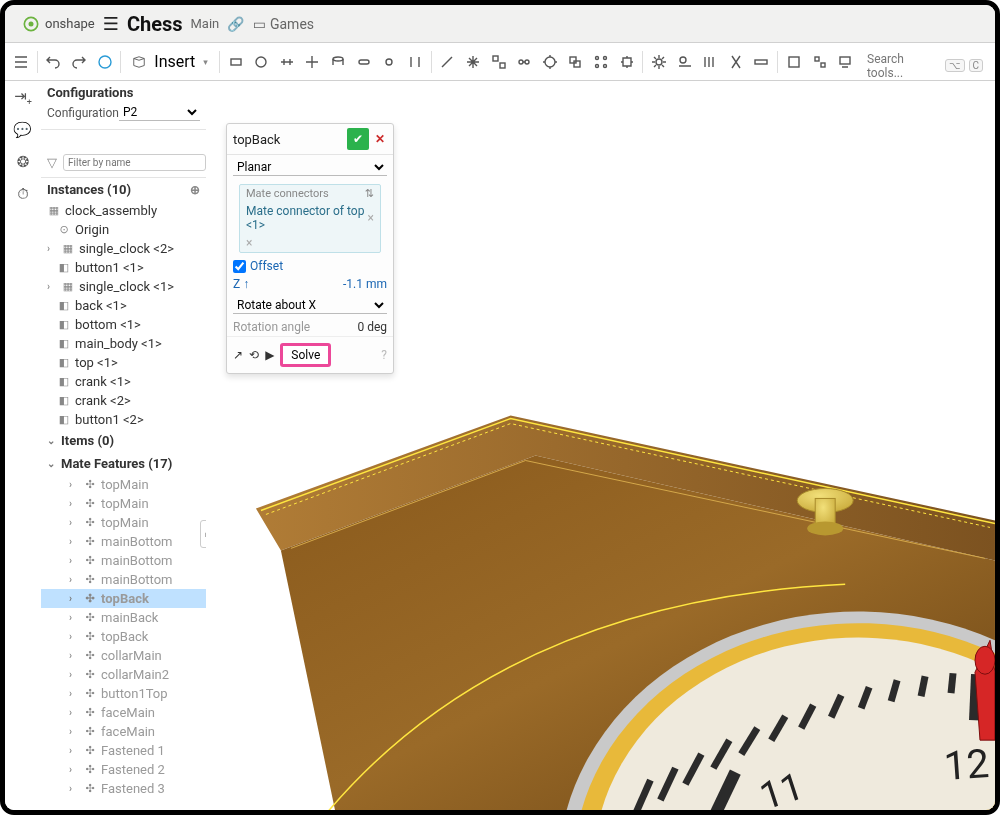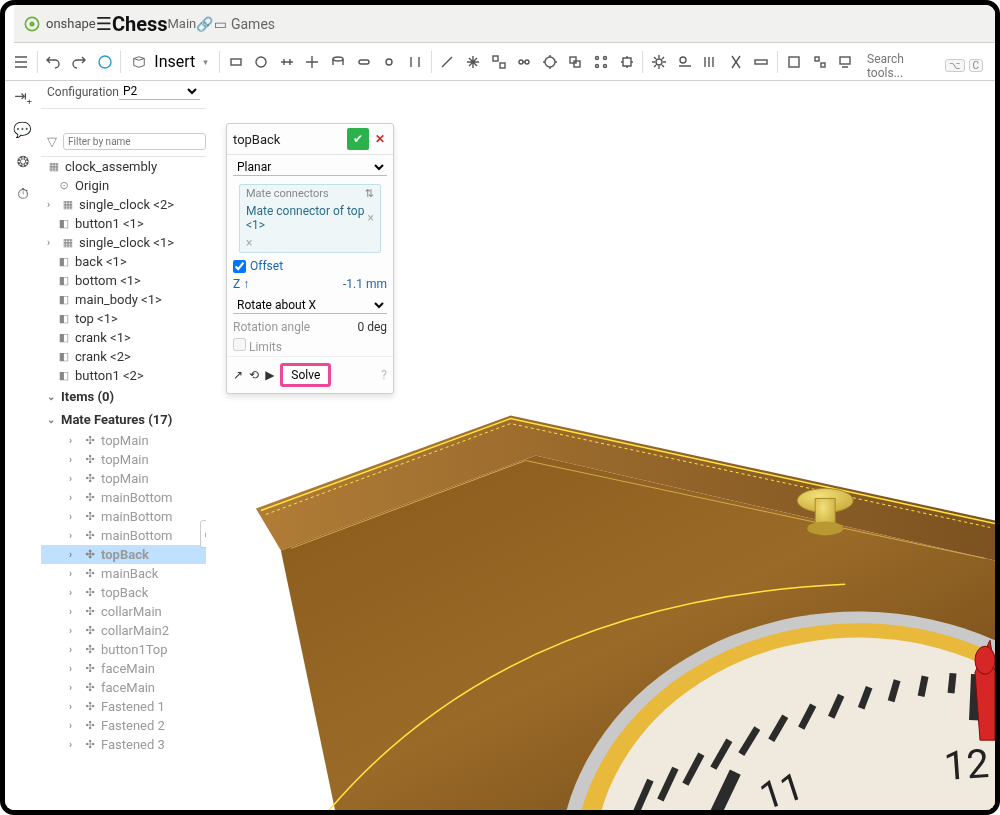--- a/index.html
+++ b/index.html
@@ -1,18 +1,18 @@
 <!DOCTYPE html>
 <html><head>
 <meta charset="utf-8">
 <style>
   *{box-sizing:border-box;margin:0;padding:0;font-family:-apple-system,BlinkMacSystemFont,"Segoe UI",Roboto,Arial,sans-serif;}
   body{background:#fff;width:1000px;height:815px;overflow:hidden;border:5px solid #000;border-radius:14px;position:relative;}
   
-  .menubar{height:38px;background:#f1f1f0;border-bottom:1px solid #d0d0d0;display:flex;align-items:center;padding:0 8px;font-size:14px;color:#222;margin-left:9px;}
+  .menubar{height:38px;background:#f1f1f0;border-bottom:1px solid #d0d0d0;display:flex;align-items:center;padding:0 16px;gap:8px;font-size:14px;color:#222;}
   .logo{display:flex;align-items:center;gap:4px;font-size:13px;color:#4a4a4a;}
   .logo svg{width:20px;height:20px;}
   .hamburger{font-size:18px;cursor:pointer;}
   .doc-title{font-weight:700;font-size:20px;color:#111;}
   .doc-sub{color:#666;font-size:13px;}
   .link-ic{color:#888;}
   .folder{color:#666;display:flex;align-items:center;gap:4px;font-size:14px;}
   
   .toolbar{height:38px;background:#fff;border-bottom:1px solid #d0d0d0;display:flex;align-items:center;padding:0 4px;gap:2px;}
   .tbtn{width:24px;height:24px;display:flex;align-items:center;justify-content:center;color:#444;cursor:pointer;border-radius:3px;}
@@ -263,29 +263,34 @@
 </div>
 
 <div class="rail">
   <div>⇥<sub style="font-size:9px">+</sub></div>
   <div>💬</div>
   <div>❂</div>
   <div>⏱</div>
 </div>
 
 <div class="left-panel">
+  <div class="cfg-hdr">Configurations</div>
   <div class="cfg-row">
     <span style="font-size:12px;color:#555">Configuration</span>
     <select><option>P2</option></select>
   </div>
   <div style="height:18px"></div>
   <div class="filter-row">
     <span style="color:#888">▽</span>
     <input placeholder="Filter by name" style="">
 
+  </div>
+  <div class="inst-hdr">
+    <span>Instances (10)</span>
+    <span style="color:#888;font-size:12px">⊕</span>
   </div>
   <div class="tree">
     <div class="tree-item">
         <span class="ico">▦</span>
         <span>clock_assembly</span>
       </div>
     <div class="tree-item l1">
         <span class="ico">⊙</span>
         <span>Origin</span>
       </div>
@@ -524,23 +529,20 @@
     <span><span>Z</span> <span>↑</span></span>
     <span>-1.1 mm</span>
   </div>
   <div class="dlg-row">
     <select class="sel-full"><option>Rotate about X</option></select>
   </div>
   <div class="gray-row">
     <span>Rotation angle</span>
     <span style="color:#333">0 deg</span>
   </div>
-  <div class="gray-row">
-    <span><input type="checkbox" disabled="" style=""> <span>Limits</span></span>
-  </div>
   <div class="dlg-foot">
     <span>↗</span>
     <span>⟲</span>
     <span>▶</span>
     <button class="solve-btn">Solve</button>
     <span class="help">?</span>
   </div>
 </div>
 
 </body></html>

